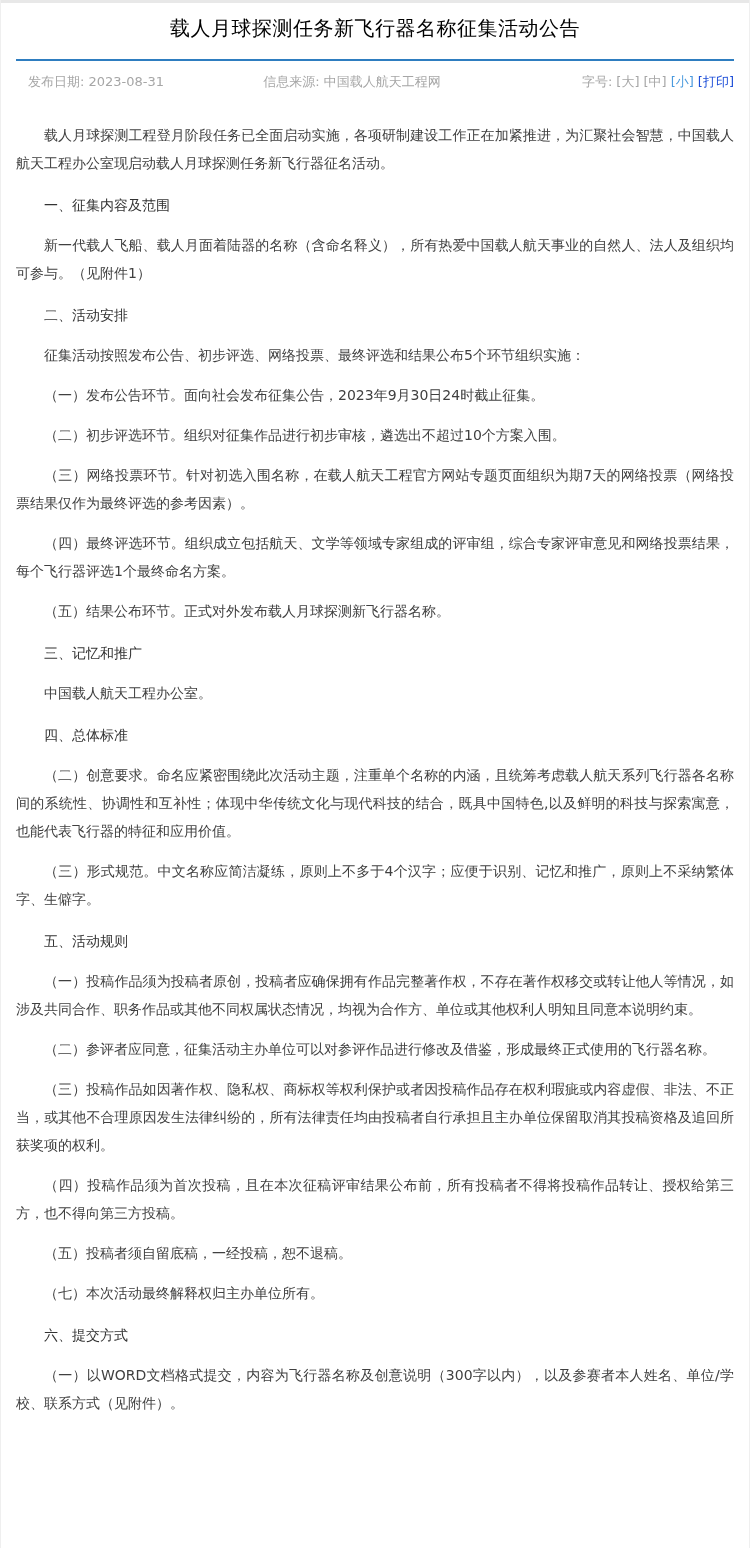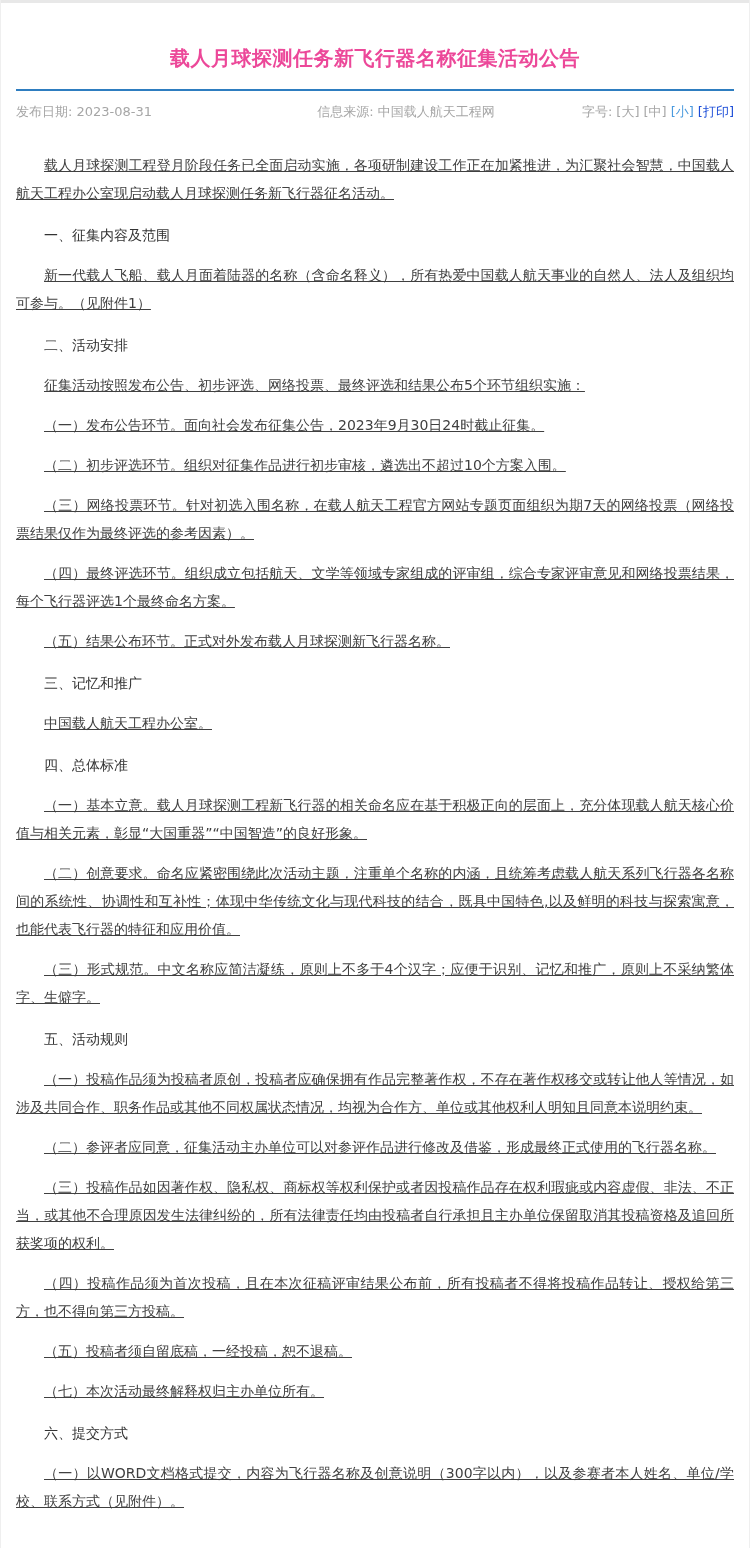--- a/index.html
+++ b/index.html
@@ -12,57 +12,56 @@
     position: relative;
     border-left: 1px solid #efefef;
     border-right: 1px solid #efefef;
   }
   .top-strip {
     height: 3px;
     background: #e8e8e8;
     width: 100%;
   }
   .article-title {
-    margin: 41px 15px 0;
+    margin: 11px 15px 0;
     text-align: center;
     font-size: 20px;
-    font-weight: bold;
-    color: #ec4899;
+    font-weight: normal;
+    color: #000000;
     letter-spacing: 0.5px;
     line-height: 28px;
   }
   .title-rule {
     margin: 17px 15px 0;
     height: 0;
     border-top: 2px solid #2e7dc0;
   }
   .meta-bar {
     display: flex;
     padding: 12px 15px 0;
     font-size: 13px;
     color: #a6a6a6;
     line-height: 18px;
   }
-  .meta-left  { flex: 1; text-align: left; }
-  .meta-center{ flex: 1; text-align: right; }
+  .meta-left  { flex: 1; text-align: left; margin-left: 12px; }
+  .meta-center{ flex: 1; text-align: left; }
   .meta-right { flex: 1; text-align: right; white-space: nowrap; }
   .fs-option { margin-left: 4px; cursor: pointer; color: #a6a6a6; }
   .fs-option.active { color: #4a9ade; }
   .print-link { margin-left: 4px; cursor: pointer; color: #1d4ed8; }
   .article-body {
     padding: 30px 15px 20px;
   }
   .para {
     font-size: 14px;
     color: #404040;
     line-height: 28px;
     text-indent: 2em;
     margin-bottom: 12px;
     text-align: justify;
-    text-decoration: underline;
   }
   .heading {
     font-size: 14px;
     color: #333333;
     font-weight: normal;
     line-height: 28px;
     text-indent: 2em;
     margin: 14px 0 12px;
   }
 </style>
@@ -96,21 +95,20 @@
     <h3 class="heading">二、活动安排</h3>
     <p class="para">征集活动按照发布公告、初步评选、网络投票、最终评选和结果公布5个环节组织实施：</p>
     <p class="para">（一）发布公告环节。面向社会发布征集公告，2023年9月30日24时截止征集。</p>
     <p class="para">（二）初步评选环节。组织对征集作品进行初步审核，遴选出不超过10个方案入围。</p>
     <p class="para">（三）网络投票环节。针对初选入围名称，在载人航天工程官方网站专题页面组织为期7天的网络投票（网络投票结果仅作为最终评选的参考因素）。</p>
     <p class="para">（四）最终评选环节。组织成立包括航天、文学等领域专家组成的评审组，综合专家评审意见和网络投票结果，每个飞行器评选1个最终命名方案。</p>
     <p class="para">（五）结果公布环节。正式对外发布载人月球探测新飞行器名称。</p>
     <h3 class="heading">三、记忆和推广</h3>
     <p class="para">中国载人航天工程办公室。</p>
     <h3 class="heading">四、总体标准</h3>
-    <p class="para">（一）基本立意。载人月球探测工程新飞行器的相关命名应在基于积极正向的层面上，充分体现载人航天核心价值与相关元素，彰显“大国重器”“中国智造”的良好形象。</p>
     <p class="para">（二）创意要求。命名应紧密围绕此次活动主题，注重单个名称的内涵，且统筹考虑载人航天系列飞行器各名称间的系统性、协调性和互补性；体现中华传统文化与现代科技的结合，既具中国特色,以及鲜明的科技与探索寓意，也能代表飞行器的特征和应用价值。</p>
     <p class="para">（三）形式规范。中文名称应简洁凝练，原则上不多于4个汉字；应便于识别、记忆和推广，原则上不采纳繁体字、生僻字。</p>
     <h3 class="heading">五、活动规则</h3>
     <p class="para">（一）投稿作品须为投稿者原创，投稿者应确保拥有作品完整著作权，不存在著作权移交或转让他人等情况，如涉及共同合作、职务作品或其他不同权属状态情况，均视为合作方、单位或其他权利人明知且同意本说明约束。</p>
     <p class="para">（二）参评者应同意，征集活动主办单位可以对参评作品进行修改及借鉴，形成最终正式使用的飞行器名称。</p>
     <p class="para">（三）投稿作品如因著作权、隐私权、商标权等权利保护或者因投稿作品存在权利瑕疵或内容虚假、非法、不正当，或其他不合理原因发生法律纠纷的，所有法律责任均由投稿者自行承担且主办单位保留取消其投稿资格及追回所获奖项的权利。</p>
     <p class="para">（四）投稿作品须为首次投稿，且在本次征稿评审结果公布前，所有投稿者不得将投稿作品转让、授权给第三方，也不得向第三方投稿。</p>
     <p class="para">（五）投稿者须自留底稿，一经投稿，恕不退稿。</p>
     <p class="para">（七）本次活动最终解释权归主办单位所有。</p>
     <h3 class="heading">六、提交方式</h3>

